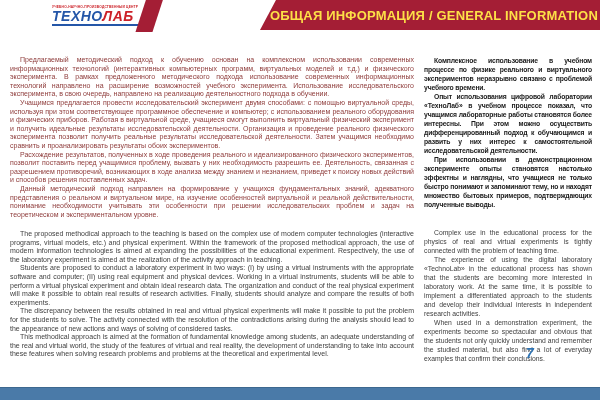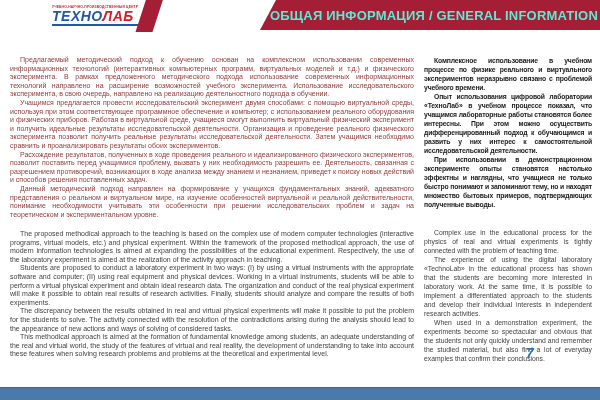--- a/index.html
+++ b/index.html
@@ -6,21 +6,21 @@
   body{width:600px;height:400px;overflow:hidden;background:#ffffff;
        font-family:"Liberation Sans", sans-serif;position:relative;}
   .page{position:absolute;inset:0;background:#fff;}
 
   
   .header{position:absolute;top:0;left:0;width:600px;height:34px;background:#fff;margin-left:8px;}
   .title-bar{position:absolute;left:252px;right:0;top:0;height:30px;background:#a41e35;
              clip-path:polygon(16px 0,100% 0,100% 100%,0 100%);
              display:flex;align-items:center;justify-content:center;
              box-shadow:0 2px 0 rgba(0,0,0,0.10);}
-  .title-bar span{color:#5eead4;font-weight:bold;font-size:13px;letter-spacing:0.2px;white-space:nowrap;}
+  .title-bar span{color:#fde047;font-weight:bold;font-size:13px;letter-spacing:0.2px;white-space:nowrap;}
   .red-stripe{position:absolute;left:133px;top:-2px;width:17px;height:34px;background:#a41e35;
               transform:skewX(-18deg);}
   .logo{position:absolute;left:44px;top:3px;width:88px;}
   .logo-tagline{color:#cc2229;font-size:6px;transform:scale(0.55);transform-origin:left bottom;
                 white-space:nowrap;font-weight:bold;letter-spacing:0.3px;}
   .logo-word{font-style:italic;font-weight:bold;font-size:14px;letter-spacing:0.5px;
              border-bottom:2px solid #2456a8;line-height:15px;white-space:nowrap;}
   .logo-word .blue{color:#2456a8;}
   .logo-word .red{color:#cc2229;}
 

